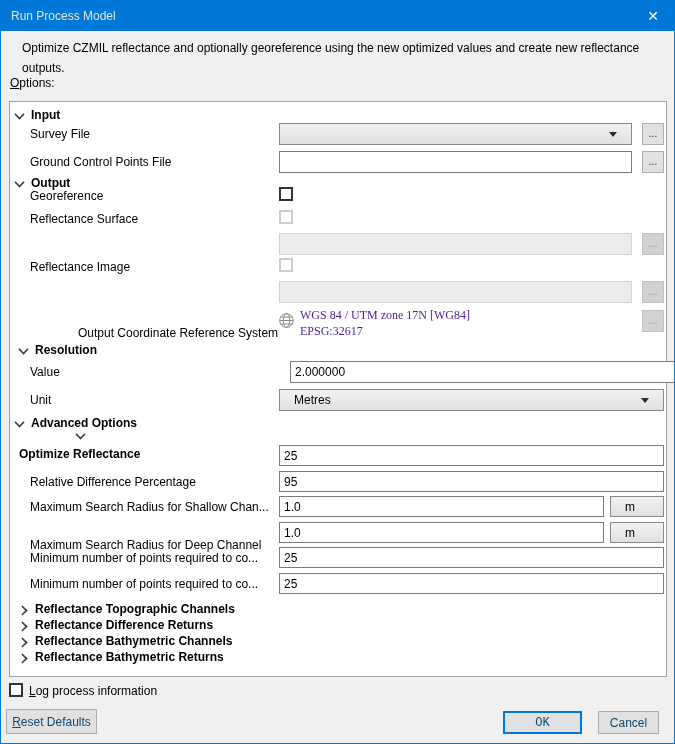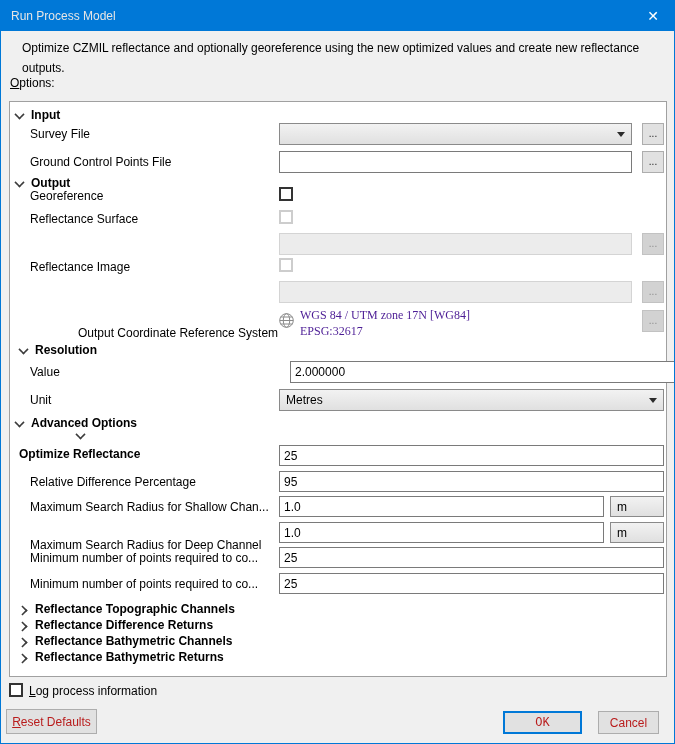--- a/index.html
+++ b/index.html
@@ -36,21 +36,21 @@
 
   
   .tinput { position:absolute; height:22px; border:1px solid #7a7a7a; background:#fff;
             font:12px "Liberation Sans",sans-serif; padding:0 4px; }
   .tinput:disabled, .tinput.disabled { border-color:#d4d4d4; background:#ececec; }
   .tinput.small { height:21px; }
 
   
   .combo { position:absolute; height:22px; border:1px solid #8a8a8a;
            background:linear-gradient(#f2f2f2,#e0e0e0); display:flex; align-items:center;
-           padding:0 6px; cursor:default;gap:45px; }
+           padding:0 14px; cursor:default;gap:45px; }
   .combo .ctext { flex:1; line-height:20px; }
   .carrow { width:0; height:0; border-left:4px solid transparent; border-right:4px solid transparent;
             border-top:5px solid #2b2b2b; margin-left:4px; }
 
   
   .browse { position:absolute; width:22px; height:22px; border:1px solid #adadad; background:#e1e1e1;
             font-size:10px; line-height:14px; color:#222; text-align:center; padding:0; cursor:default; }
   .browse.disabled { background:#d2d2d2; border-color:#c2c2c2; color:#8d8d8d; }
 
   
@@ -58,21 +58,21 @@
   .cb.disabled { border-color:#cdcdcd; }
 
   .crs-text { position:absolute; color:#4c1d95; line-height:16px;font-family:Liberation Serif, serif; }
   .globe { position:absolute; }
 
   
   .footer-check { position:absolute; left:8px; top:682px; }
   .footer-check-label { position:absolute; left:28px; top:683px; }
 
   .btn { position:absolute; background:#e1e1e1; border:1px solid #adadad;
-         font:12px "Liberation Sans",sans-serif; color:#b91c1c; text-align:center; cursor:default; }
+         font:12px "Liberation Sans",sans-serif; color:#0c4a6e; text-align:center; cursor:default; }
   .btn.default { border:2px solid #0078d7; }
 </style>
 </head>
 <body>
 
 <div class="dialog">
 
   <div class="titlebar">
     <span class="title">Run Process Model</span>
     <div class="close-btn">

